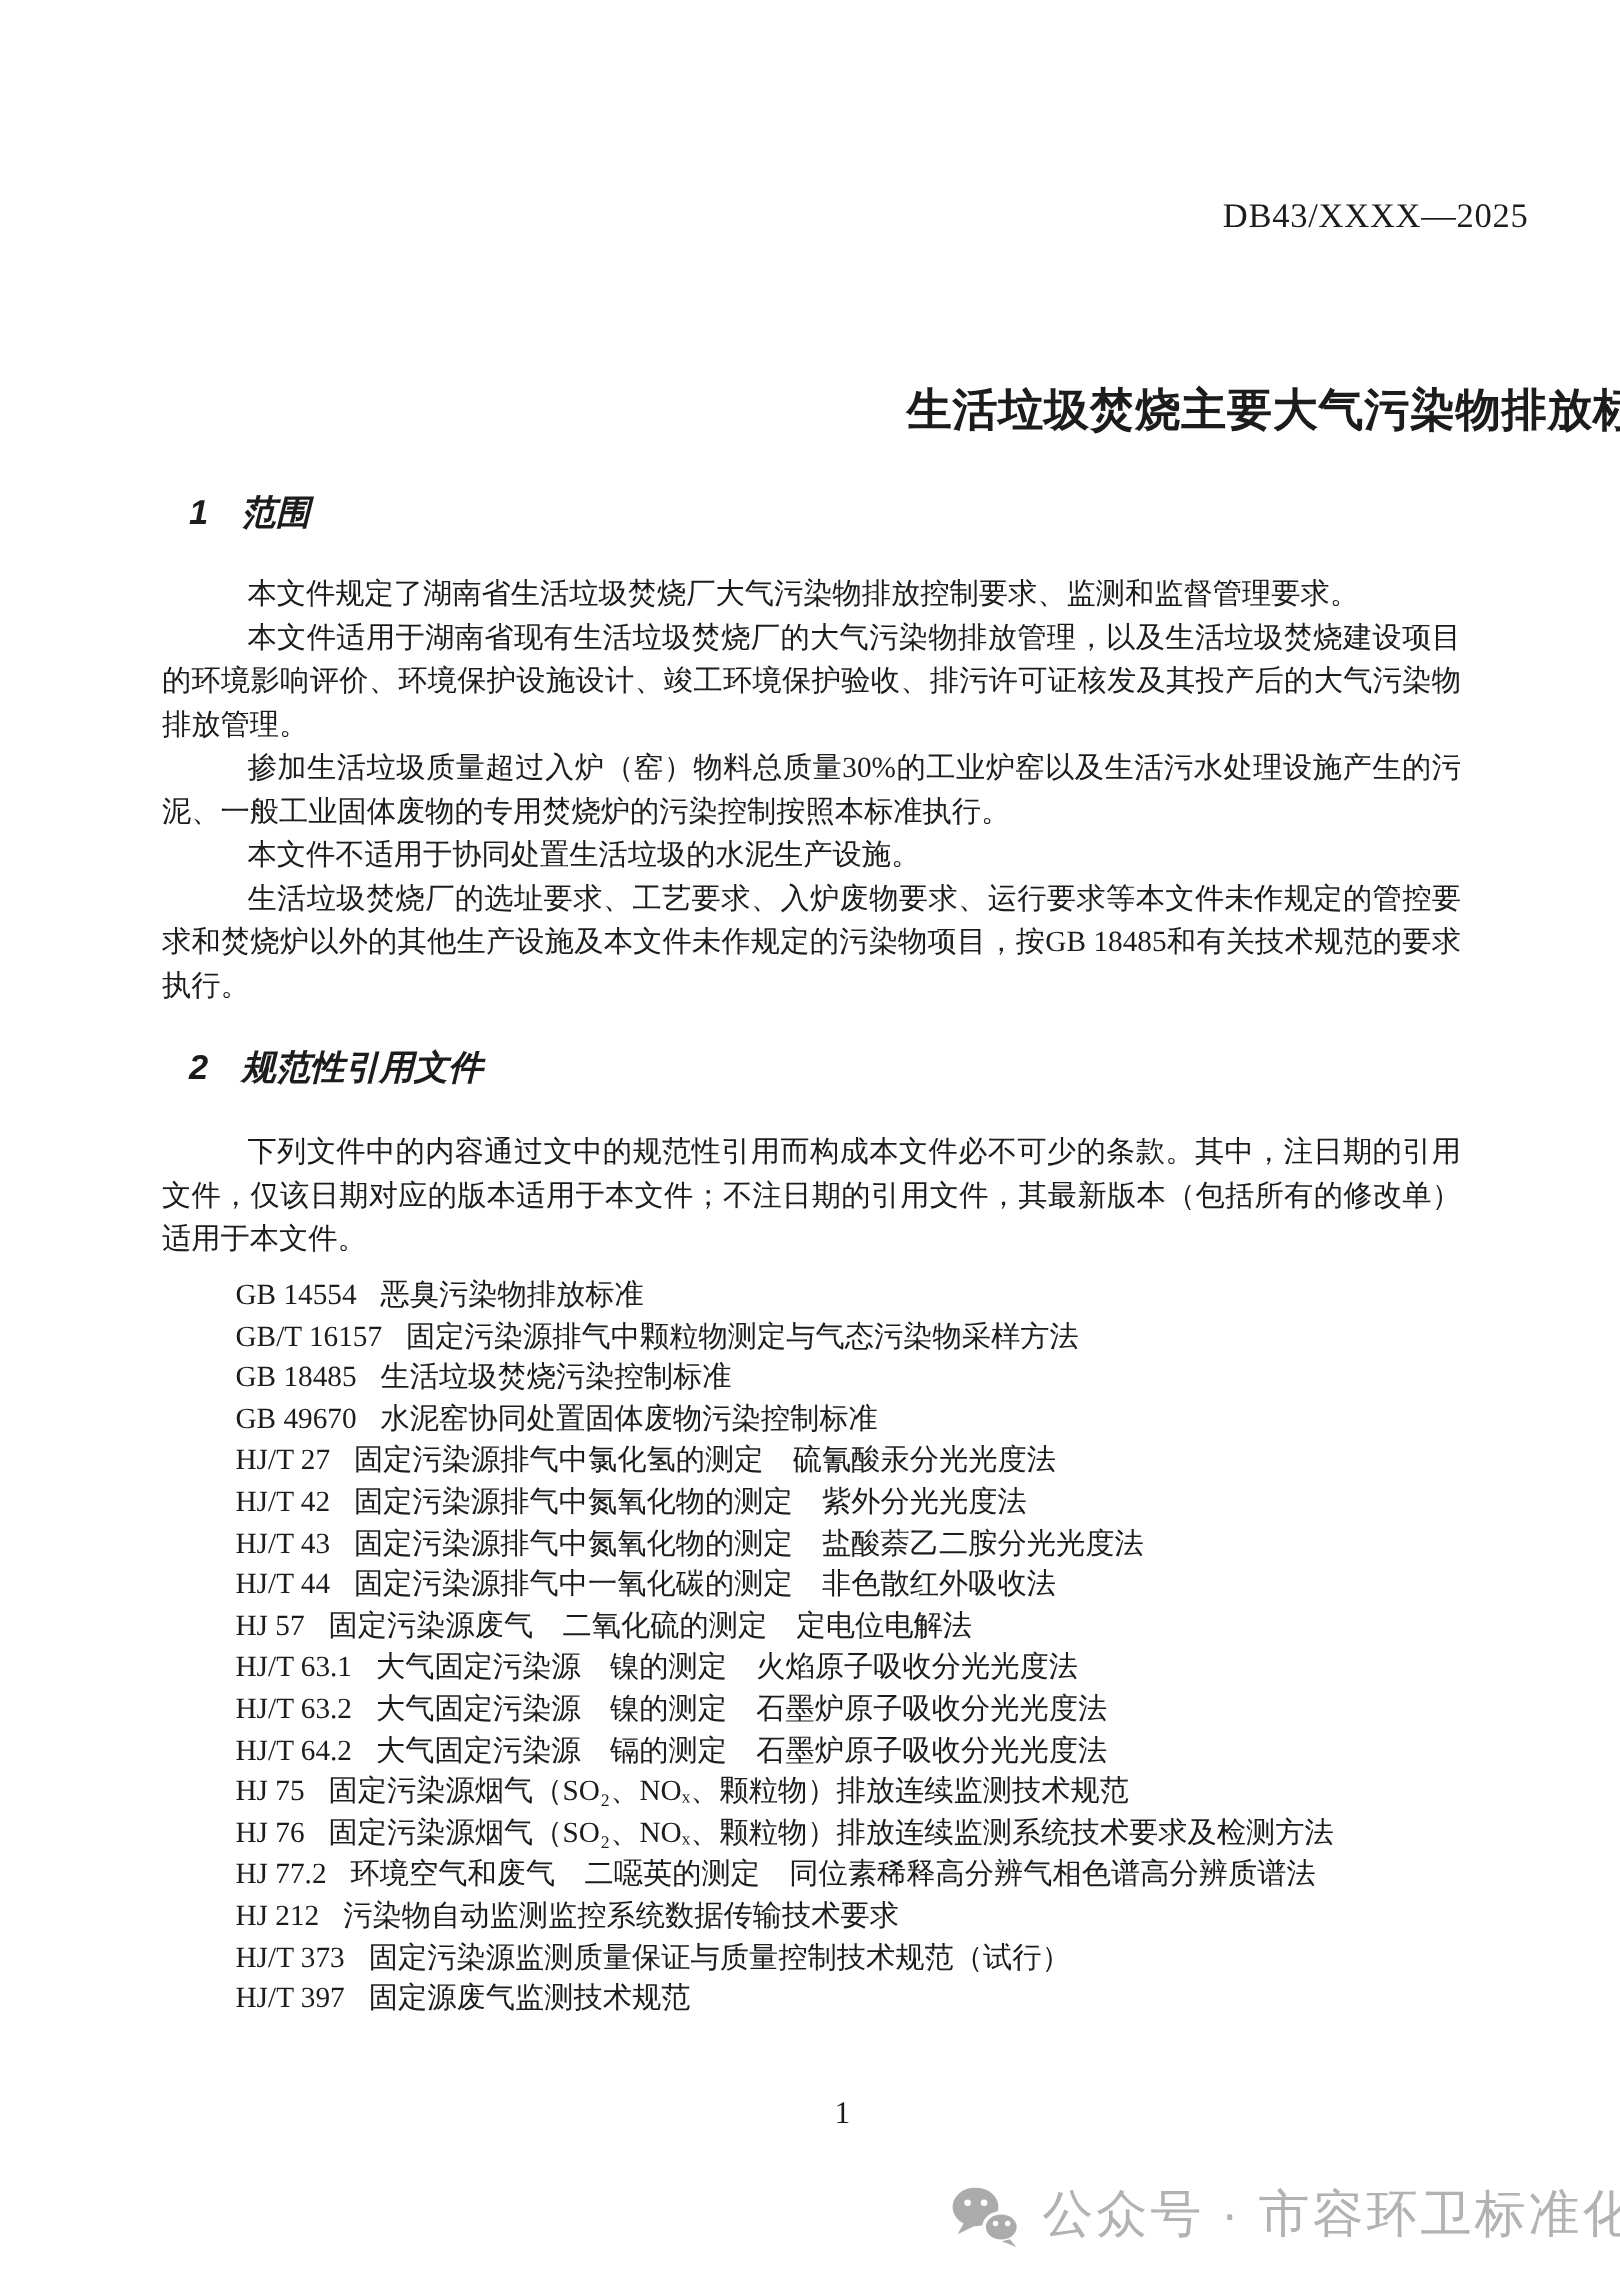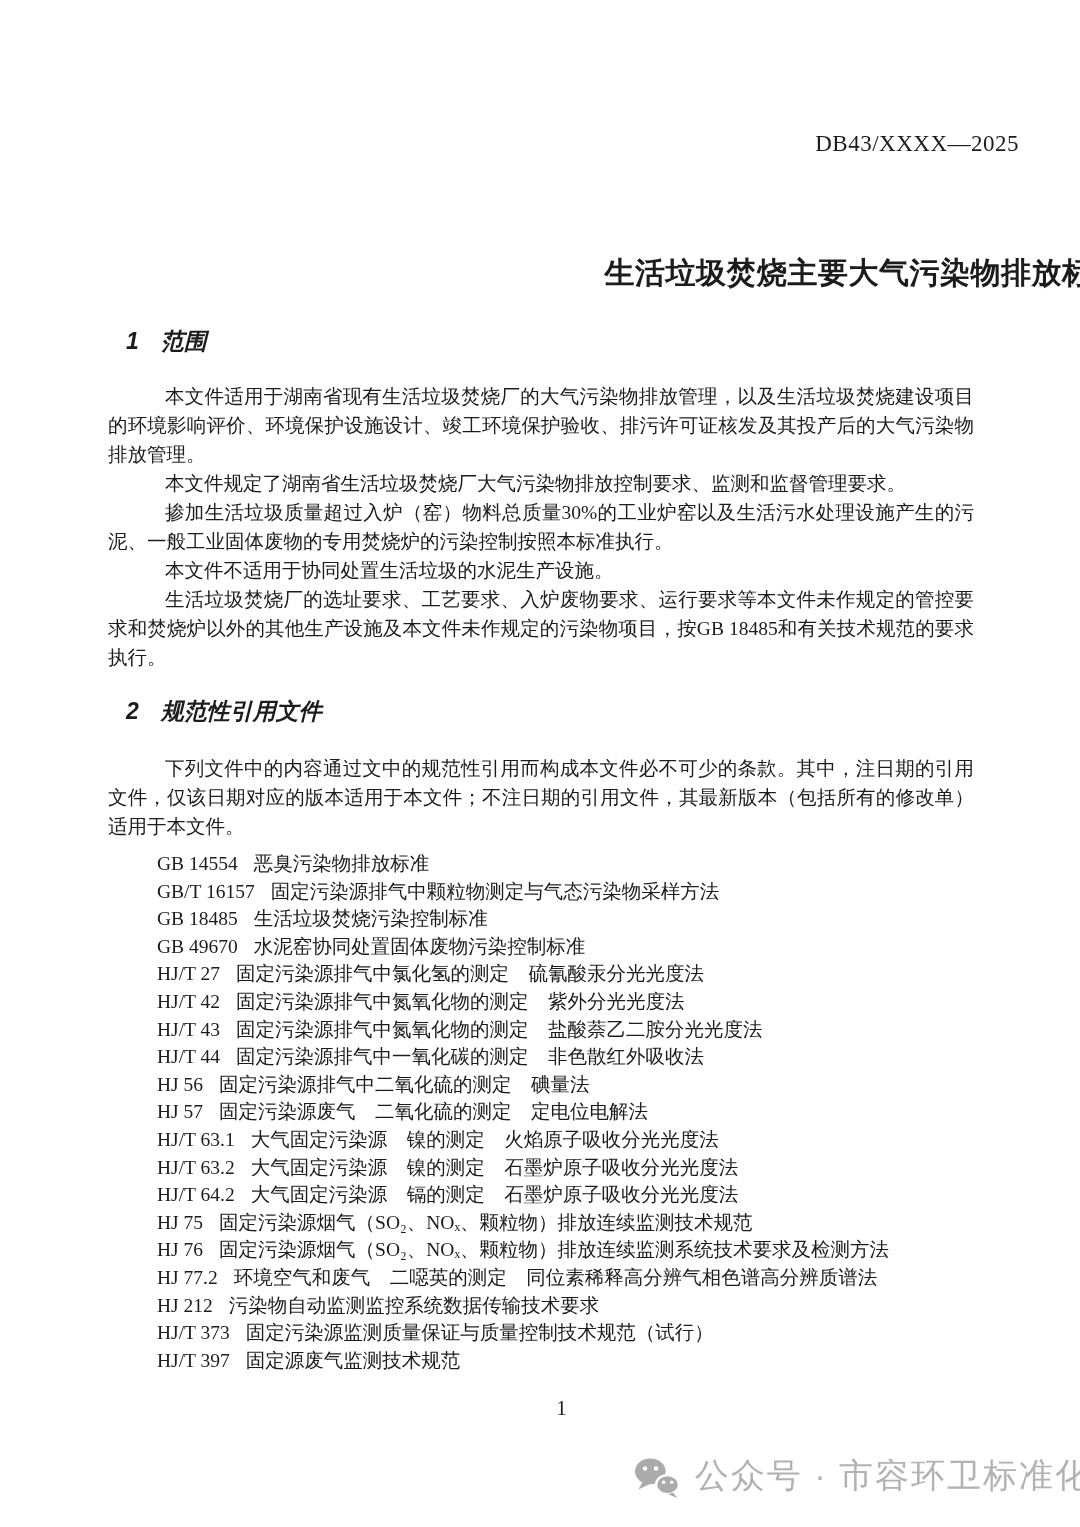--- a/index.html
+++ b/index.html
@@ -96,42 +96,41 @@
   <div class="header-code">DB43/XXXX—2025</div>
 
   <h1 class="doc-title">生活垃圾焚烧主要大气污染物排放标准</h1>
 
   <div class="content">
 
     <div class="sec-heading">
       <span class="sec-num">1</span><span>范围</span>
     </div>
 
+    <p class="body-para">本文件规定了湖南省生活垃圾焚烧厂大气污染物排放控制要求、监测和监督管理要求。</p>
     <p class="body-para">本文件适用于湖南省现有生活垃圾焚烧厂的大气污染物排放管理，以及生活垃圾焚烧建设项目的环境影响评价、环境保护设施设计、竣工环境保护验收、排污许可证核发及其投产后的大气污染物排放管理。</p>
-    <p class="body-para">本文件规定了湖南省生活垃圾焚烧厂大气污染物排放控制要求、监测和监督管理要求。</p>
     <p class="body-para">掺加生活垃圾质量超过入炉（窑）物料总质量30%的工业炉窑以及生活污水处理设施产生的污泥、一般工业固体废物的专用焚烧炉的污染控制按照本标准执行。</p>
     <p class="body-para">本文件不适用于协同处置生活垃圾的水泥生产设施。</p>
     <p class="body-para">生活垃圾焚烧厂的选址要求、工艺要求、入炉废物要求、运行要求等本文件未作规定的管控要求和焚烧炉以外的其他生产设施及本文件未作规定的污染物项目，按GB 18485和有关技术规范的要求执行。</p>
 
     <div class="sec-heading second">
       <span class="sec-num">2</span><span>规范性引用文件</span>
     </div>
 
     <p class="body-para">下列文件中的内容通过文中的规范性引用而构成本文件必不可少的条款。其中，注日期的引用文件，仅该日期对应的版本适用于本文件；不注日期的引用文件，其最新版本（包括所有的修改单）适用于本文件。</p>
 
     <div class="refs">
       <div class="ref-row"><span class="ref-code">GB 14554</span><span>恶臭污染物排放标准</span></div>
       <div class="ref-row"><span class="ref-code">GB/T 16157</span><span>固定污染源排气中颗粒物测定与气态污染物采样方法</span></div>
       <div class="ref-row"><span class="ref-code">GB 18485</span><span>生活垃圾焚烧污染控制标准</span></div>
       <div class="ref-row"><span class="ref-code">GB 49670</span><span>水泥窑协同处置固体废物污染控制标准</span></div>
       <div class="ref-row"><span class="ref-code">HJ/T 27</span><span>固定污染源排气中氯化氢的测定　硫氰酸汞分光光度法</span></div>
       <div class="ref-row"><span class="ref-code">HJ/T 42</span><span>固定污染源排气中氮氧化物的测定　紫外分光光度法</span></div>
       <div class="ref-row"><span class="ref-code">HJ/T 43</span><span>固定污染源排气中氮氧化物的测定　盐酸萘乙二胺分光光度法</span></div>
       <div class="ref-row"><span class="ref-code">HJ/T 44</span><span>固定污染源排气中一氧化碳的测定　非色散红外吸收法</span></div>
-      <div class="ref-row"><span class="ref-code">HJ 56</span><span>固定污染源排气中二氧化硫的测定　碘量法</span></div>
       <div class="ref-row"><span class="ref-code">HJ 57</span><span>固定污染源废气　二氧化硫的测定　定电位电解法</span></div>
       <div class="ref-row"><span class="ref-code">HJ/T 63.1</span><span>大气固定污染源　镍的测定　火焰原子吸收分光光度法</span></div>
       <div class="ref-row"><span class="ref-code">HJ/T 63.2</span><span>大气固定污染源　镍的测定　石墨炉原子吸收分光光度法</span></div>
       <div class="ref-row"><span class="ref-code">HJ/T 64.2</span><span>大气固定污染源　镉的测定　石墨炉原子吸收分光光度法</span></div>
       <div class="ref-row"><span class="ref-code">HJ 75</span><span>固定污染源烟气（SO₂、NOₓ、颗粒物）排放连续监测技术规范</span></div>
       <div class="ref-row"><span class="ref-code">HJ 76</span><span>固定污染源烟气（SO₂、NOₓ、颗粒物）排放连续监测系统技术要求及检测方法</span></div>
       <div class="ref-row"><span class="ref-code">HJ 77.2</span><span>环境空气和废气　二噁英的测定　同位素稀释高分辨气相色谱高分辨质谱法</span></div>
       <div class="ref-row"><span class="ref-code">HJ 212</span><span>污染物自动监测监控系统数据传输技术要求</span></div>
       <div class="ref-row"><span class="ref-code">HJ/T 373</span><span>固定污染源监测质量保证与质量控制技术规范（试行）</span></div>
       <div class="ref-row"><span class="ref-code">HJ/T 397</span><span>固定源废气监测技术规范</span></div>

